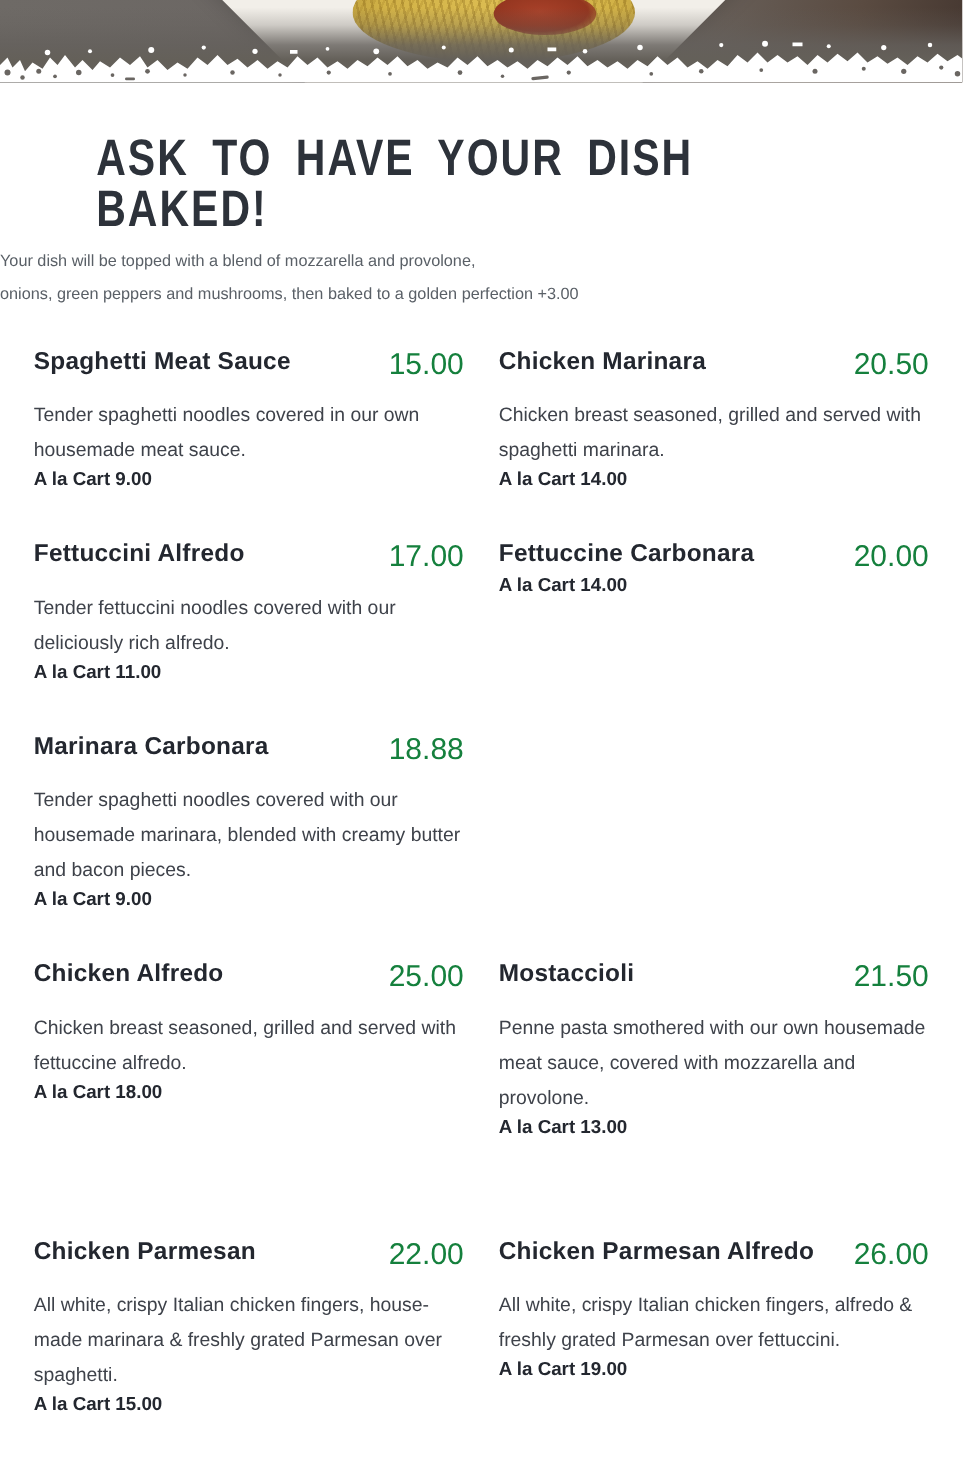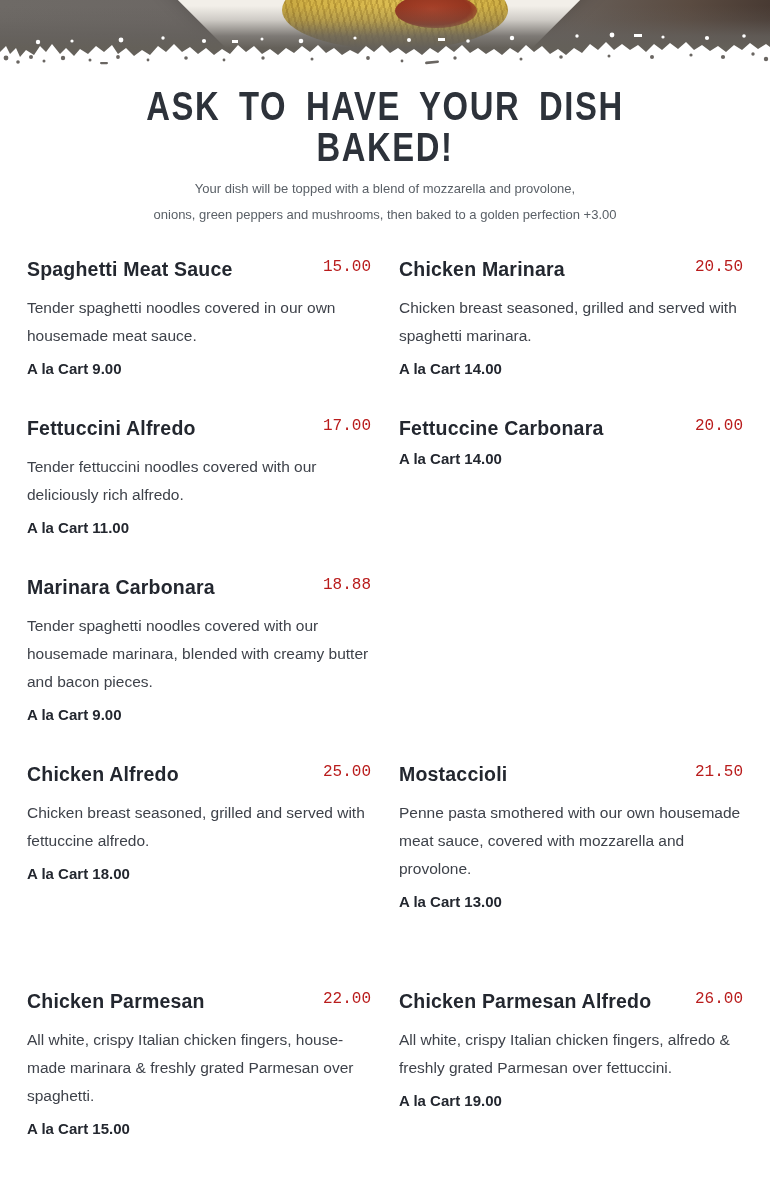--- a/index.html
+++ b/index.html
@@ -34,37 +34,37 @@
     background:radial-gradient(ellipse at 45% 45%, #a84129 0%, #93351f 60%, rgba(120,45,25,0) 100%);
   }
   .hero .shade-band {
     position:absolute; inset:0;
     background:linear-gradient(180deg, rgba(99,95,91,0) 6px, rgba(99,95,91,.25) 20px,
                rgba(100,96,92,.82) 36px, #646059 48px, #66625e 66px);
   }
   .hero .grunge { position:absolute; left:0; bottom:0; width:770px; height:66px; display:block; }
 
   
-  .intro { text-align:center; margin-top:20px; }
+  .intro { margin-top:40px; }
   .intro h1 {
     display:inline-block; transform:scaleX(.80); transform-origin:center;
     font-size:41px; font-weight:700; letter-spacing:2px; word-spacing:10px;
     color:#2d323a; text-transform:uppercase; line-height:1.0;
   }
   .intro .sub { margin-top:8px; color:#5a6067; font-size:13px; line-height:26px; }
 
   
   .menu { width:716px; margin:30px auto 0 auto; }
   .menu-row { display:grid; grid-template-columns:344px 344px; column-gap:28px; margin-bottom:40px; }
   .menu-row.row-gap-large { margin-bottom:80px; }
   .item-head { display:flex; justify-content:space-between; align-items:flex-start; }
   .item-name { font-size:19.5px; font-weight:700; color:#23272f; letter-spacing:.2px; }
-  .item-price { font-size:16px; font-weight:400; color:#b91c1c;font-family:Liberation Mono, monospace; }
+  .item-price { font-size:24px; font-weight:400; color:#15803d; }
   .item-desc { margin-top:13px; font-size:15.5px; line-height:28px; color:#3e424a; }
-  .item-alacart { margin-top:10px; font-size:15px; font-weight:700; color:#23272f; }
+  .item-alacart { font-size:15px; font-weight:700; color:#23272f; }
 </style>
 </head>
 <body>
 
 <header class="hero">
   <div class="plate"></div>
   <div class="noodles"></div>
   <div class="sauce"></div>
   <div class="shade-band"></div>
   <svg class="grunge" viewBox="0 0 770 66" preserveAspectRatio="none" aria-hidden="true">

